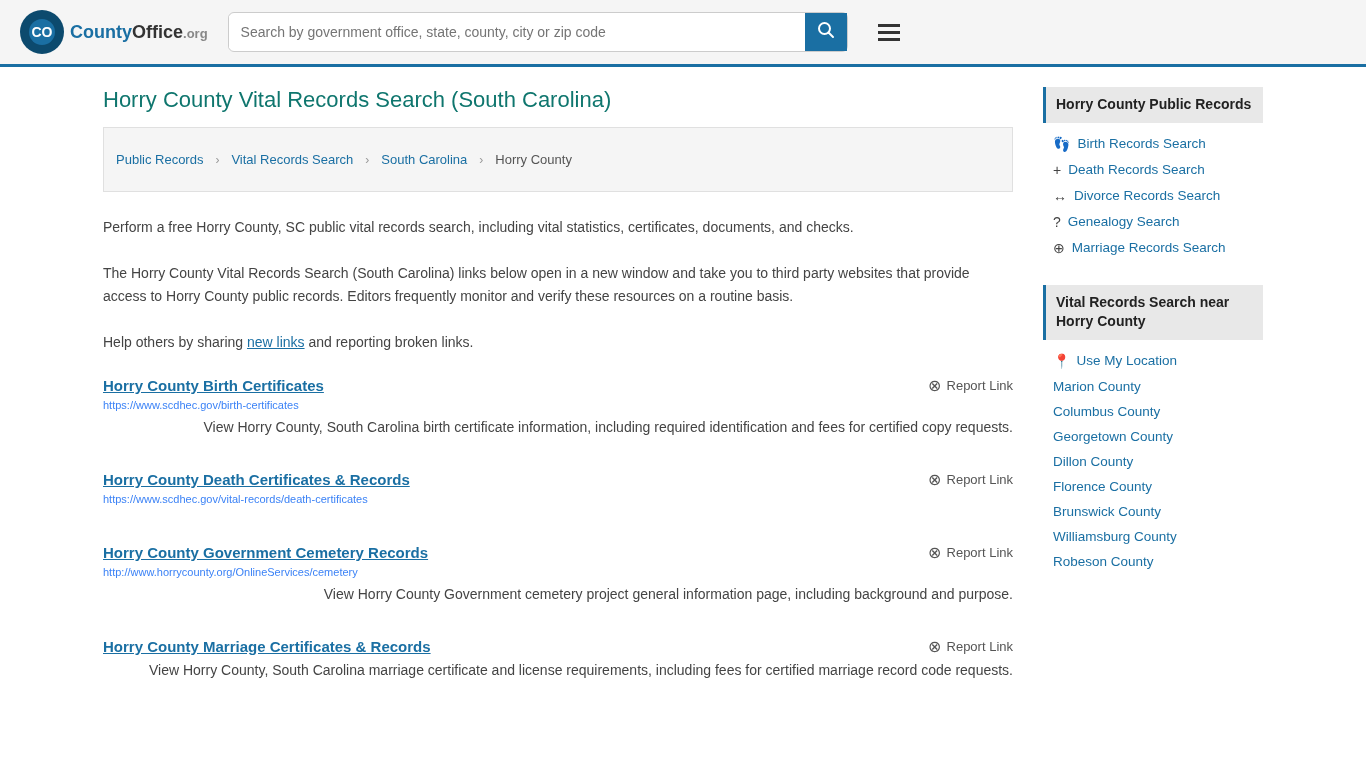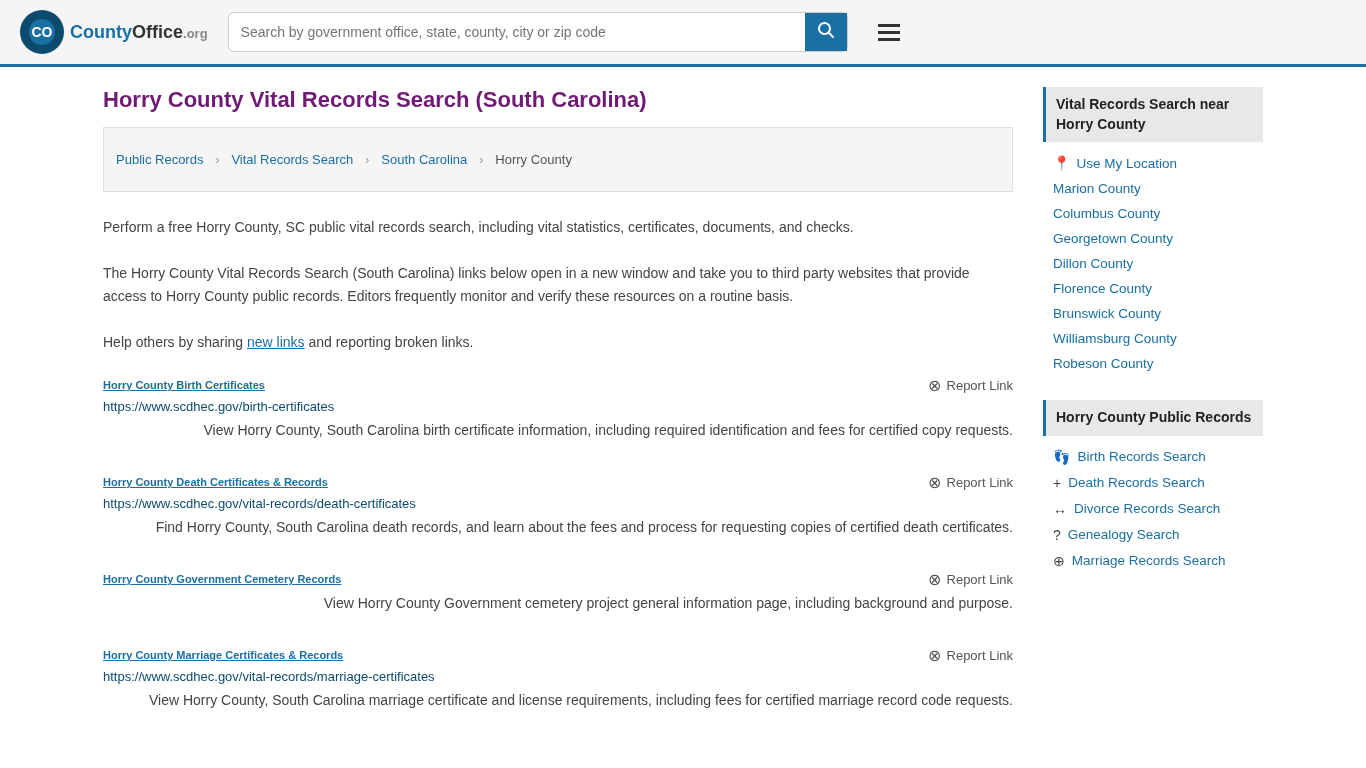--- a/index.html
+++ b/index.html
@@ -92,22 +92,22 @@
       padding: 20px 20px;
       gap: 30px;
     }
 
     #content {
       flex: 1;
     }
 
     #page-title {
       font-size: 22px;
-      font-weight: bold;
-      color: #701a75;
+      font-weight: normal;
+      color: #0f766e;
       margin-bottom: 14px;
     }
 
     
     #breadcrumb {
       background: #f5f5f5;
       padding: 24px 12px;
       border: 1px solid #e0e0e0;
       font-size: 13px;
       margin-bottom: 16px;
@@ -135,43 +135,43 @@
       margin-top: 22px;
       padding-bottom: 10px;
     }
     .result-header {
       display: flex;
       justify-content: space-between;
       align-items: center;
       margin-bottom: 4px;
     }
     .result-title {
-      font-size: 11px;
+      font-size: 15px;
       font-weight: bold;
       color: #1a6fa3;
       text-decoration: underline;
       cursor: pointer;
       text-align: center;
     }
     .report-link {
       font-size: 13px;
       color: #555;
       cursor: pointer;
       display: flex;
       align-items: center;
       gap: 5px;
       white-space: nowrap;
     }
     .report-icon {
       font-size: 16px;
       color: #555;
     }
     .result-url {
-      color: #0c4a6e;
-      font-size: 13px;
+      color: #3b82f6;
+      font-size: 11px;
       margin-bottom: 6px;
     }
     .result-desc {
       font-size: 14px;
       color: #444;
       line-height: 1.5;
       text-align: right;
     }
 
     
@@ -292,85 +292,84 @@
   </div>
         <div class="result-item">
     <div class="result-header">
       <a class="result-title" href="#">Horry County Death Certificates &amp; Records</a>
       <span class="report-link">
         <span class="report-icon">⊗</span>
         <span>Report Link</span>
       </span>
     </div>
     <div class="result-url">https://www.scdhec.gov/vital-records/death-certificates</div>
-    <div class="result-desc">Find Horry County, South Carolina death records, and learn about the fees and process for requesting copies of certified death certificates.</div>
   </div>
         <div class="result-item">
     <div class="result-header">
       <a class="result-title" href="#">Horry County Government Cemetery Records</a>
       <span class="report-link">
         <span class="report-icon">⊗</span>
         <span>Report Link</span>
       </span>
     </div>
+    <div class="result-url">http://www.horrycounty.org/OnlineServices/cemetery</div>
     <div class="result-desc">View Horry County Government cemetery project general information page, including background and purpose.</div>
   </div>
         <div class="result-item">
     <div class="result-header">
       <a class="result-title" href="#">Horry County Marriage Certificates &amp; Records</a>
       <span class="report-link">
         <span class="report-icon">⊗</span>
         <span>Report Link</span>
       </span>
     </div>
-    <div class="result-url">https://www.scdhec.gov/vital-records/marriage-certificates</div>
     <div class="result-desc">View Horry County, South Carolina marriage certificate and license requirements, including fees for certified marriage record code requests.</div>
   </div>
       </div>
 
   </div>
 
   <div id="sidebar">
+    <div class="sidebar-section">
+      <div class="sidebar-section-title">Horry County Public Records</div>
+      <div id="public-records-list">
+          <a class="sidebar-pub-link" href="#">
+            <span class="pub-icon">👣</span>
+            <span>Birth Records Search</span>
+          </a>
+          <a class="sidebar-pub-link" href="#">
+            <span class="pub-icon">+</span>
+            <span>Death Records Search</span>
+          </a>
+          <a class="sidebar-pub-link" href="#">
+            <span class="pub-icon">↔</span>
+            <span>Divorce Records Search</span>
+          </a>
+          <a class="sidebar-pub-link" href="#">
+            <span class="pub-icon">?</span>
+            <span>Genealogy Search</span>
+          </a>
+          <a class="sidebar-pub-link" href="#">
+            <span class="pub-icon">⊕</span>
+            <span>Marriage Records Search</span>
+          </a>
+        </div>
+    </div>
+
     <div class="sidebar-section">
       <div class="sidebar-section-title">Vital Records Search near Horry County</div>
       <div class="sidebar-location">
         <span class="location-icon">📍</span>
         <span>Use My Location</span>
       </div>
       <div id="nearby-counties-list">
           <a class="sidebar-link" href="#">Marion County</a>
           <a class="sidebar-link" href="#">Columbus County</a>
           <a class="sidebar-link" href="#">Georgetown County</a>
           <a class="sidebar-link" href="#">Dillon County</a>
           <a class="sidebar-link" href="#">Florence County</a>
           <a class="sidebar-link" href="#">Brunswick County</a>
           <a class="sidebar-link" href="#">Williamsburg County</a>
           <a class="sidebar-link" href="#">Robeson County</a>
         </div>
     </div>
-
-    <div class="sidebar-section">
-      <div class="sidebar-section-title">Horry County Public Records</div>
-      <div id="public-records-list">
-          <a class="sidebar-pub-link" href="#">
-            <span class="pub-icon">👣</span>
-            <span>Birth Records Search</span>
-          </a>
-          <a class="sidebar-pub-link" href="#">
-            <span class="pub-icon">+</span>
-            <span>Death Records Search</span>
-          </a>
-          <a class="sidebar-pub-link" href="#">
-            <span class="pub-icon">↔</span>
-            <span>Divorce Records Search</span>
-          </a>
-          <a class="sidebar-pub-link" href="#">
-            <span class="pub-icon">?</span>
-            <span>Genealogy Search</span>
-          </a>
-          <a class="sidebar-pub-link" href="#">
-            <span class="pub-icon">⊕</span>
-            <span>Marriage Records Search</span>
-          </a>
-        </div>
-    </div>
   </div>
 </div>
 
 </body></html>

